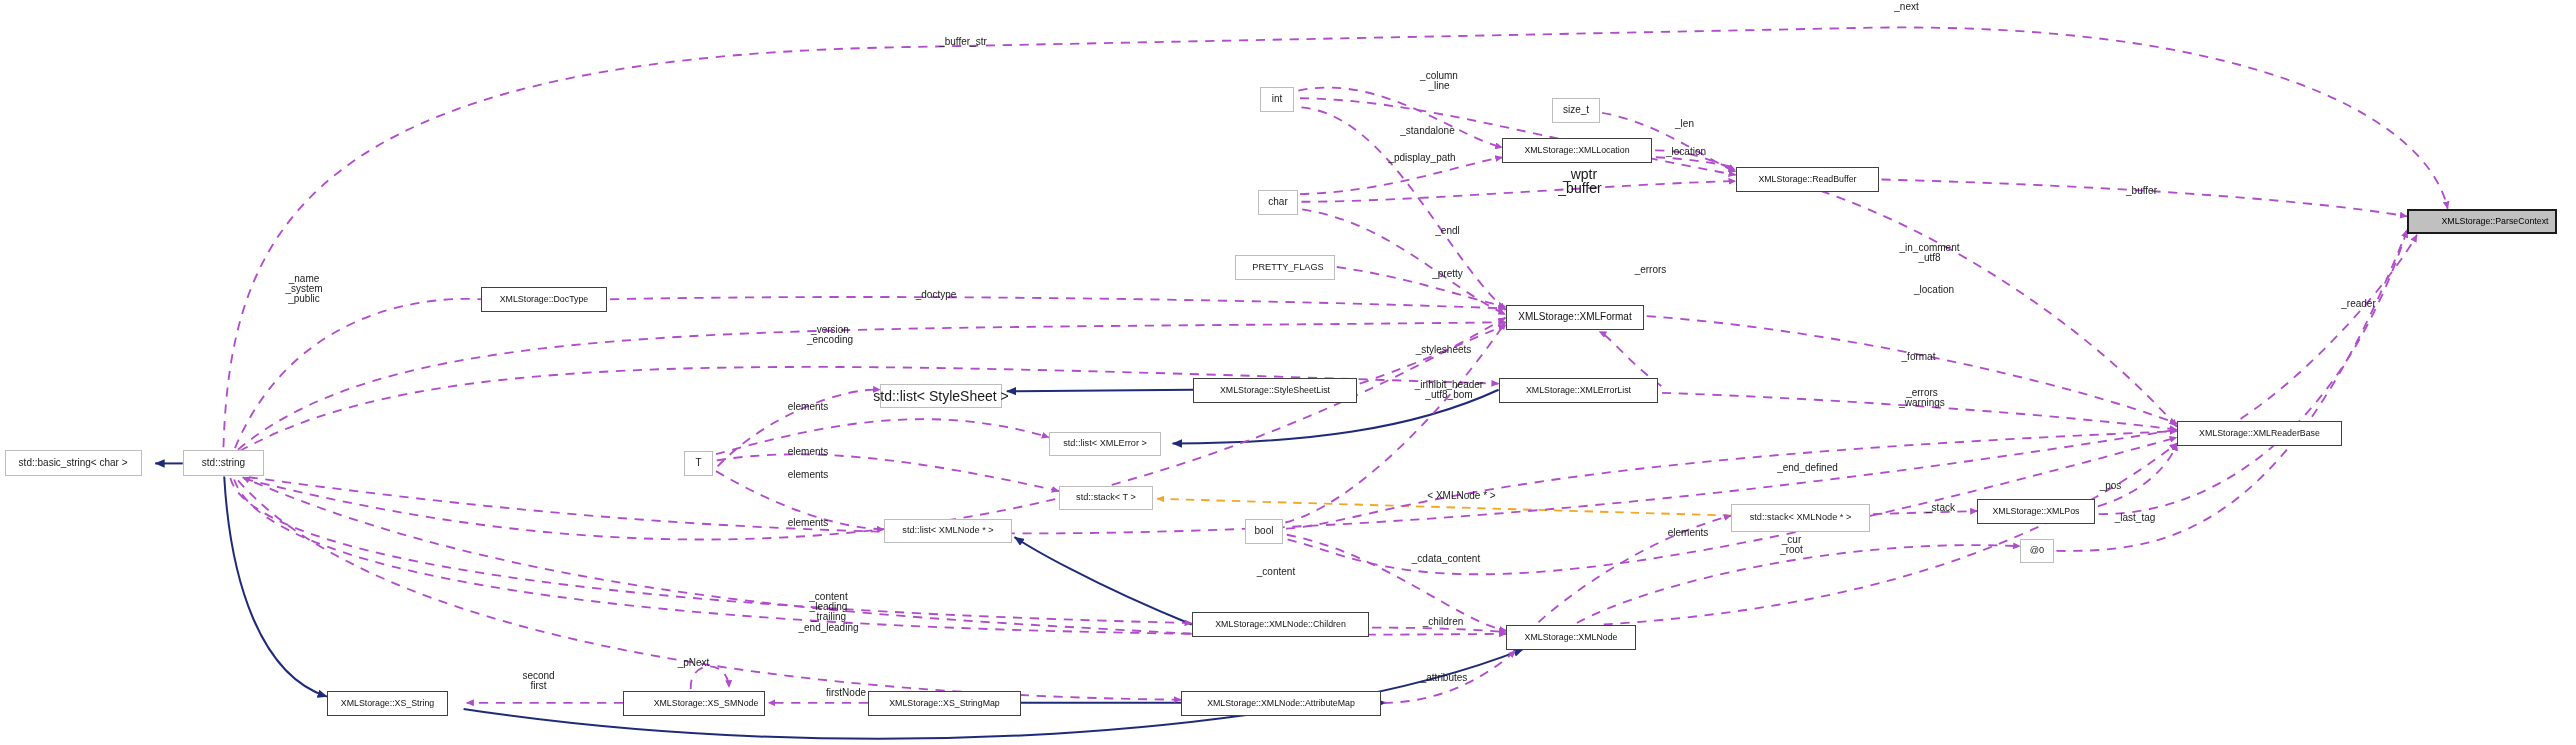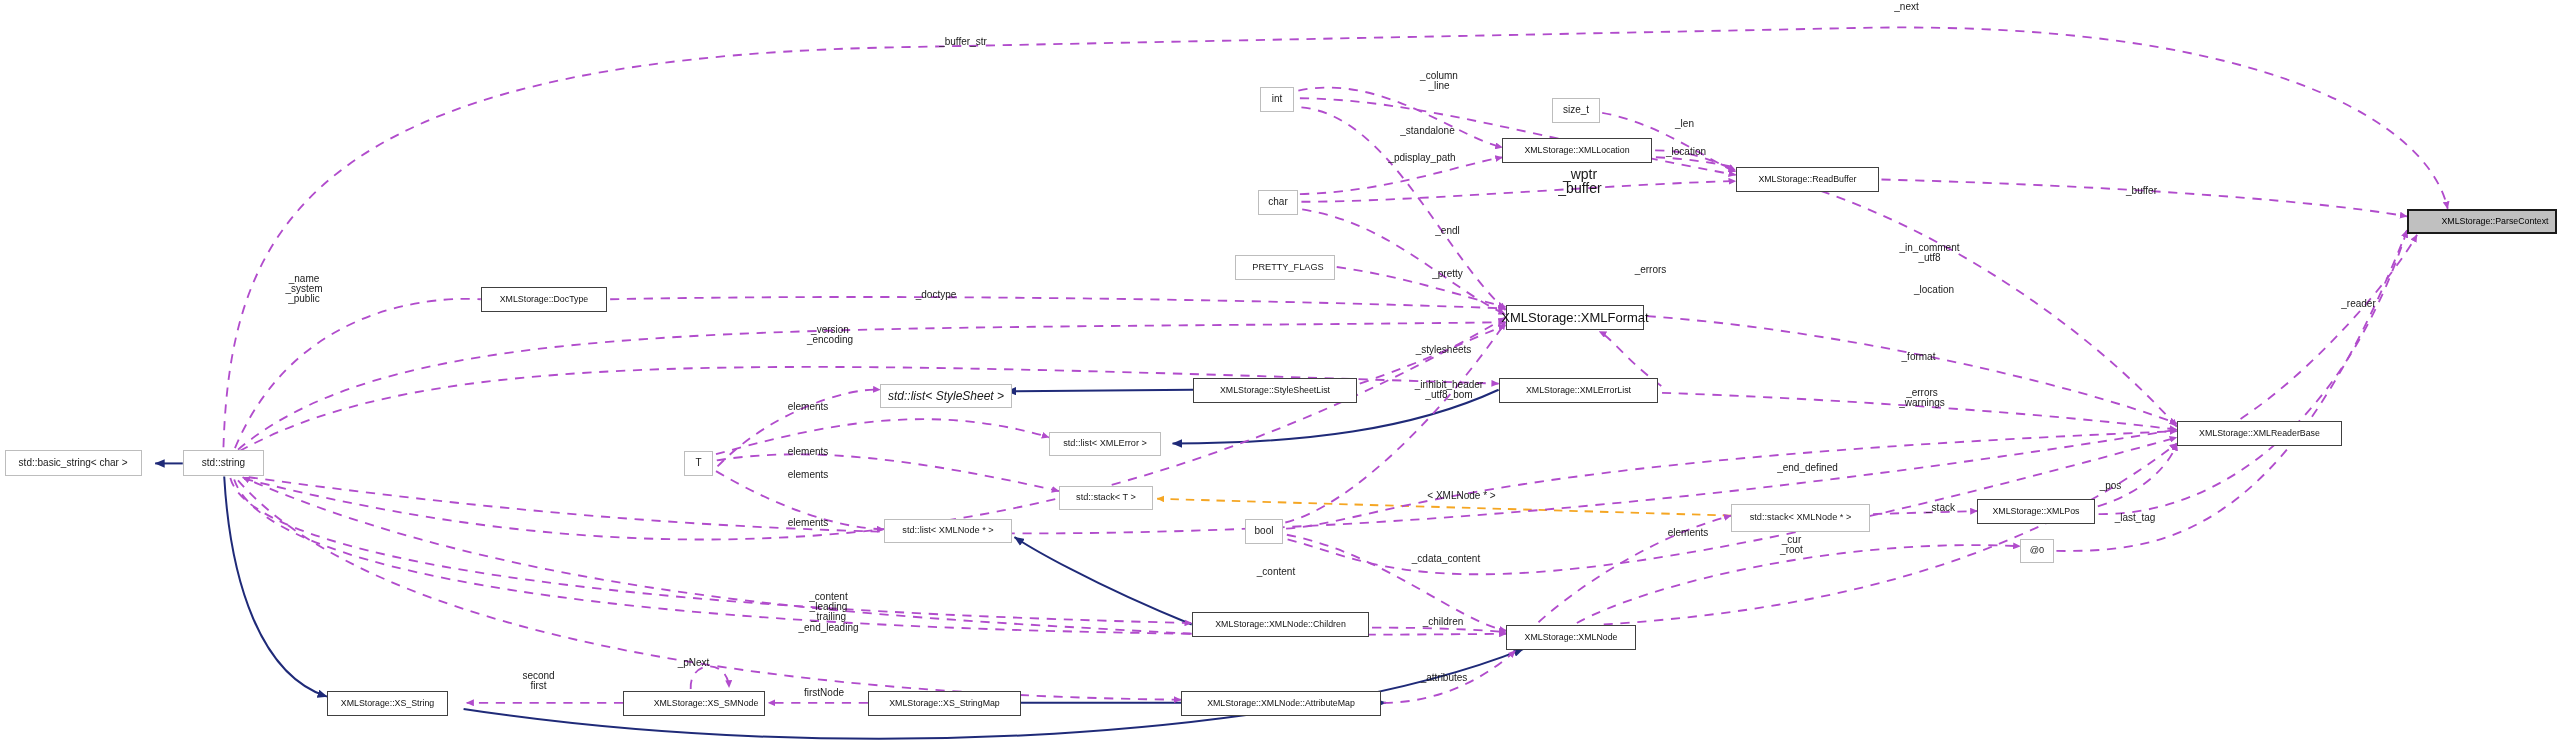--- a/index.html
+++ b/index.html
@@ -131,21 +131,21 @@
       </div>
       <div class="node plain" style="left: 183px; top: 450px; width: 81px; height: 26px; font-size: 10px;">
         <span>std::string</span>
       </div>
       <div class="node cls" style="left: 481px; top: 287px; width: 126px; height: 24.6px; font-size: 8.8px;">
         <span>XMLStorage::DocType</span>
       </div>
       <div class="node plain" style="left: 684px; top: 451px; width: 29px; height: 24.6px; font-size: 10px;">
         <span>T</span>
       </div>
-      <div class="node plain" style="left: 880px; top: 384px; width: 132px; height: 24px; font-size: 12px; font-style: italic;">
+      <div class="node plain" style="left: 880px; top: 384px; width: 122px; height: 24px; font-size: 14px;">
         <span>std::list&lt; StyleSheet &gt;</span>
       </div>
       <div class="node plain" style="left: 1049px; top: 432px; width: 112px; height: 24px; font-size: 9.2px;">
         <span>std::list&lt; XMLError &gt;</span>
       </div>
       <div class="node plain" style="left: 1059px; top: 486px; width: 94px; height: 24px; font-size: 9.2px; align-items: center;">
         <span>std::stack&lt; T &gt;</span>
       </div>
       <div class="node plain" style="left: 884px; top: 519px; width: 128px; height: 24px; font-size: 9.2px;">
         <span>std::list&lt; XMLNode * &gt;</span>
@@ -164,21 +164,21 @@
       </div>
       <div class="node plain" style="left: 1552px; top: 98px; width: 48px; height: 24.6px; font-size: 10px;">
         <span>size_t</span>
       </div>
       <div class="node plain" style="left: 1235px; top: 255px; width: 100px; height: 24.6px; font-size: 9.2px; padding-left: 6px;">
         <span>PRETTY_FLAGS</span>
       </div>
       <div class="node cls" style="left: 1502px; top: 138px; width: 150px; height: 24.6px; font-size: 8.8px;">
         <span>XMLStorage::XMLLocation</span>
       </div>
-      <div class="node cls" style="left: 1506px; top: 305px; width: 138px; height: 24.6px; font-size: 13px;">
+      <div class="node cls" style="left: 1506px; top: 305px; width: 138px; height: 24.6px; font-size: 10px;">
         <span>XMLStorage::XMLFormat</span>
       </div>
       <div class="node cls" style="left: 1736px; top: 167px; width: 143px; height: 24.6px; font-size: 8.8px;">
         <span>XMLStorage::ReadBuffer</span>
       </div>
       <div class="node plain" style="left: 1245px; top: 519px; width: 38px; height: 24.6px; font-size: 10px;">
         <span>bool</span>
       </div>
       <div class="node plain" style="left: 1731px; top: 504px; width: 139px; height: 28px; font-size: 9.2px;">
         <span>std::stack&lt; XMLNode * &gt;</span>
@@ -248,17 +248,17 @@
       <div class="edge-label" style="left: 766px; top: 518px; width: 84px; font-size: 10px;">elements</div>
       <div class="edge-label" style="left: 1646px; top: 528px; width: 84px; font-size: 10px;">elements</div>
       <div class="edge-label" style="left: 1757px; top: 535px; width: 69px; font-size: 10px;">_cur<br>_root</div>
       <div class="edge-label" style="left: 1381px; top: 554px; width: 130px; font-size: 10px;">_cdata_content</div>
       <div class="edge-label" style="left: 1234px; top: 567px; width: 84px; font-size: 10px;">_content</div>
       <div class="edge-label" style="left: 767px; top: 592px; width: 123px; font-size: 10px;">_content<br>_leading<br>_trailing<br>_end_leading</div>
       <div class="edge-label" style="left: 1401px; top: 617px; width: 84px; font-size: 10px;">_children</div>
       <div class="edge-label" style="left: 1394px; top: 673px; width: 100px; font-size: 10px;">_attributes</div>
       <div class="edge-label" style="left: 655px; top: 658px; width: 77px; font-size: 10px;">_pNext</div>
       <div class="edge-label" style="left: 500px; top: 671px; width: 77px; font-size: 10px;">second<br>first</div>
-      <div class="edge-label" style="left: 782px; top: 688px; width: 84px; font-size: 10px;">firstNode</div>
+      <div class="edge-label" style="left: 782px; top: 688px; width: 84px; font-size: 10px; text-align: right;">firstNode</div>
     </div>
 
 </div>
 
 
 </body></html>

